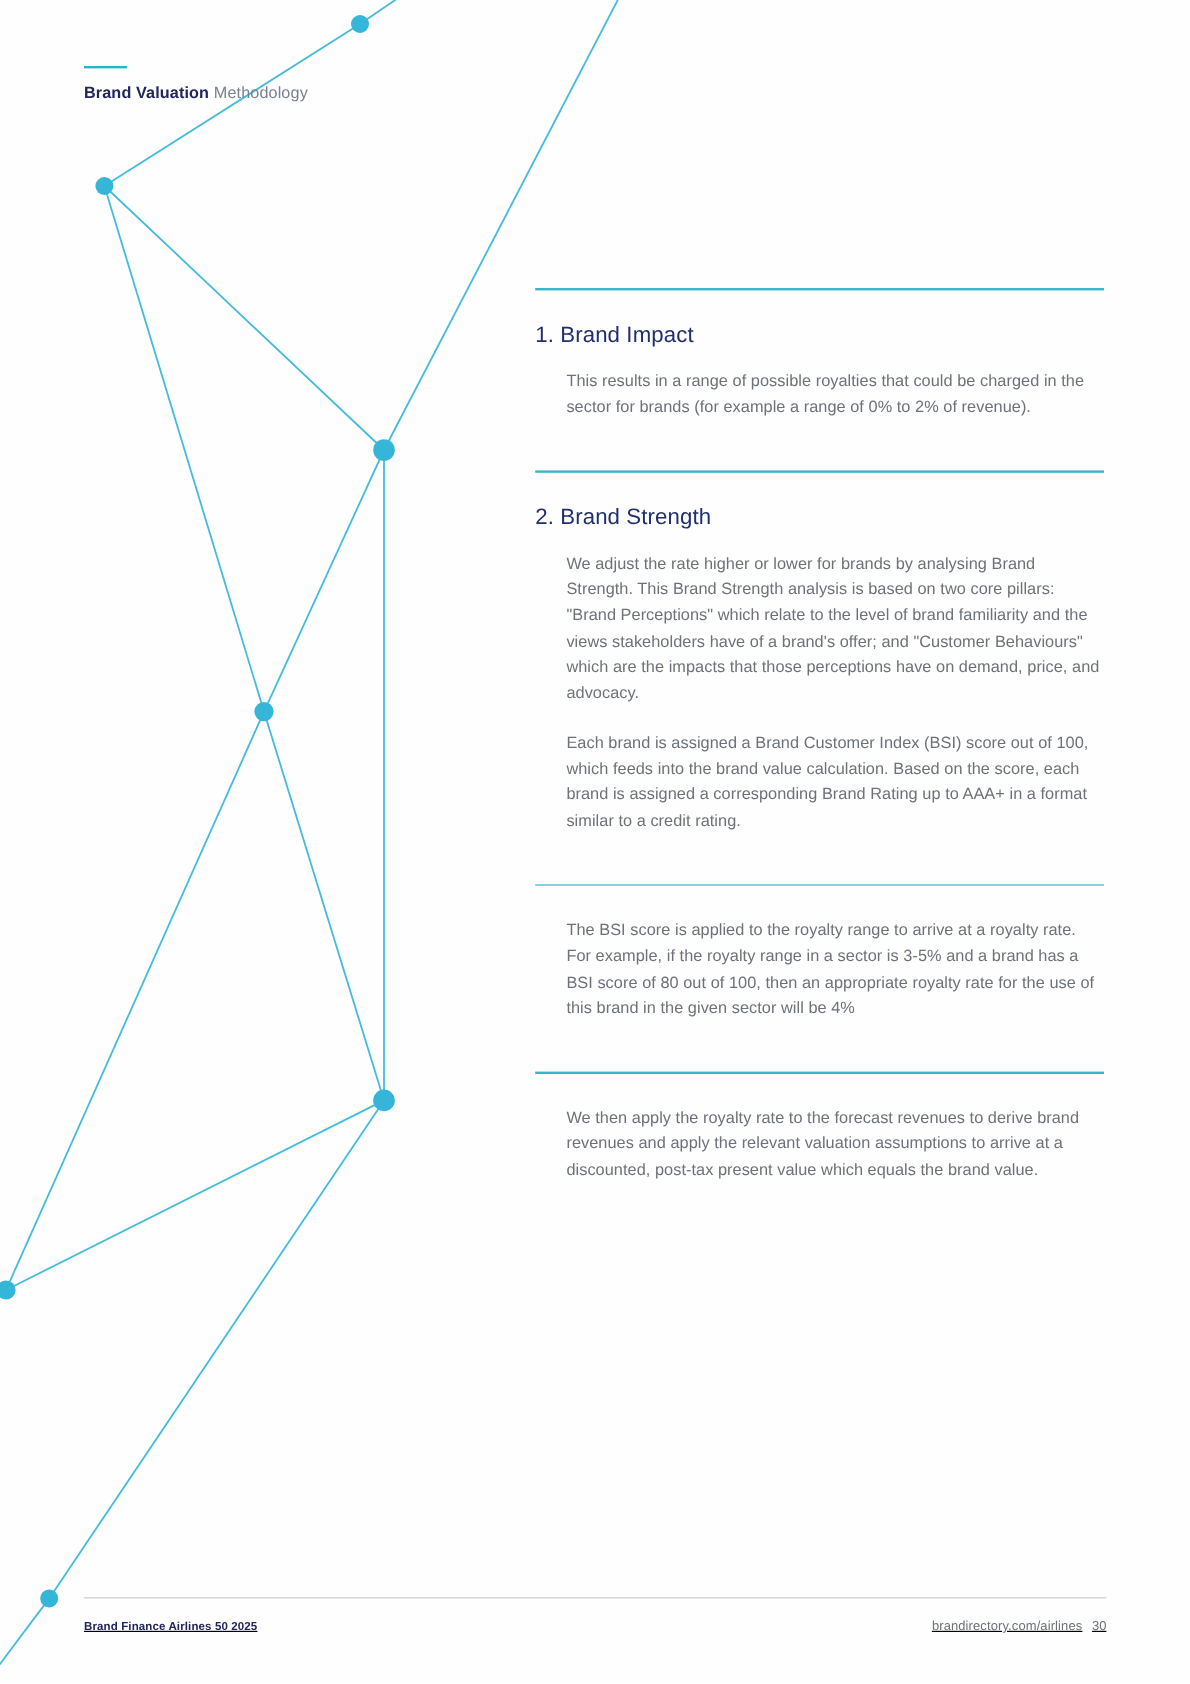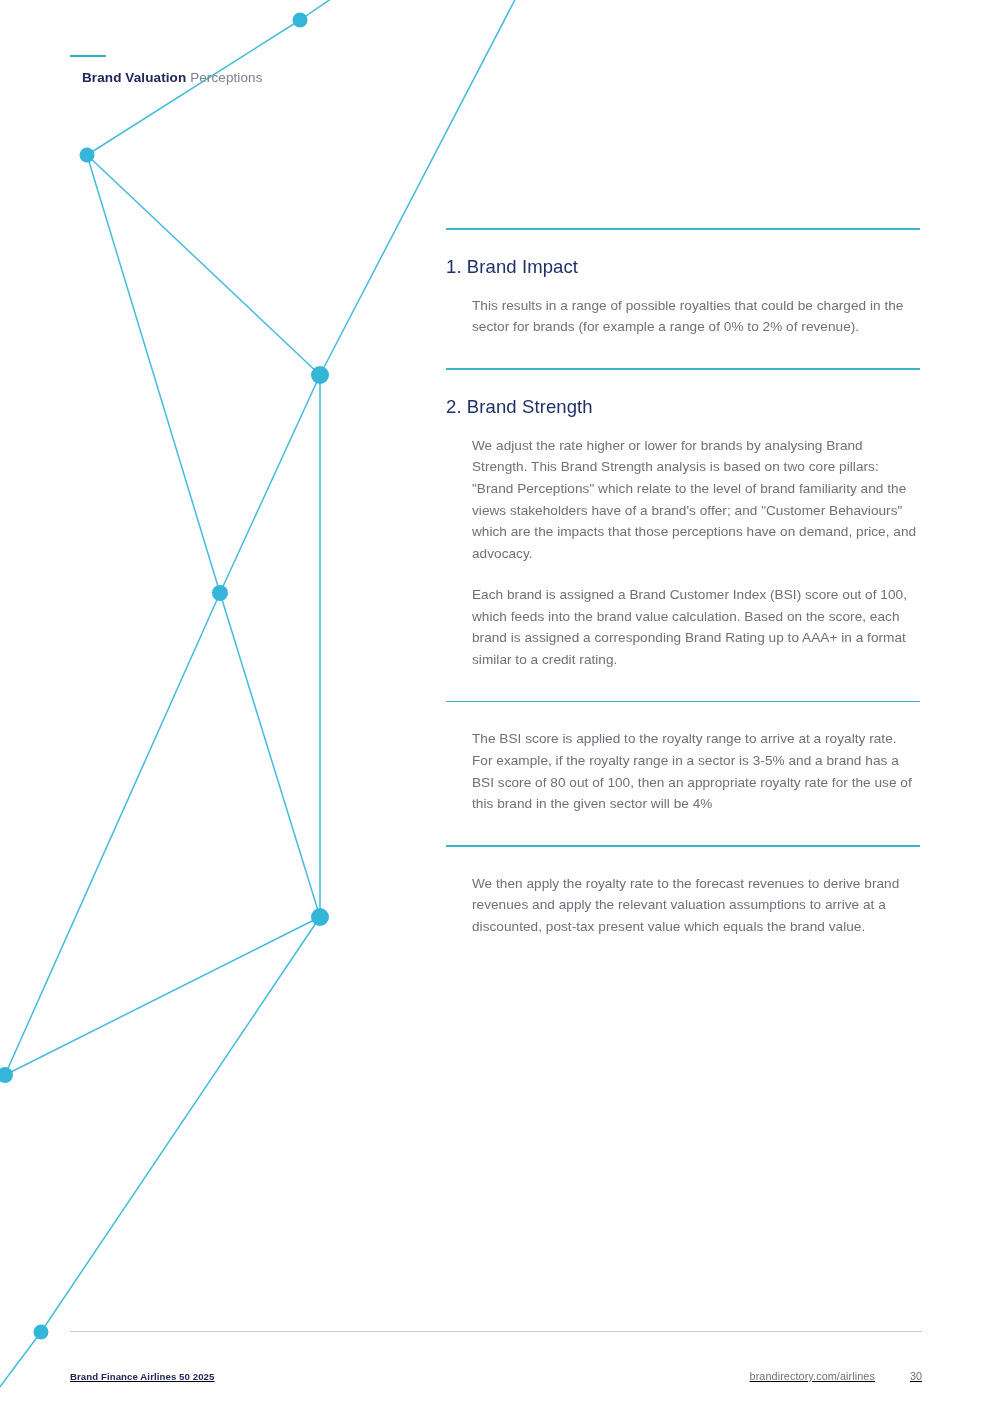--- a/index.html
+++ b/index.html
@@ -41,36 +41,36 @@
     margin-bottom: 13px;
   }
   #header .title {
     font-size: 13.5px;
     letter-spacing: 0.1px;
     white-space: nowrap;
   }
   #header .title .strong {
     font-weight: bold;
     color: #21275c;
-    margin-left: 12px;
   }
   #header .title .light {
     font-weight: normal;
     color: #7b8190;
   }
   
   #content {
     position: absolute;
     left: 446px;
     top: 228px;
     width: 474px;
     z-index: 3;
   }
   .section {
     margin-bottom: 0;
+    margin-top: 12px;
   }
   .sec-divider {
     width: 100%;
     height: 1.6px;
     background: #3ab4c7;
     margin: 0 0 26px 0;
   }
   .sec-heading {
     font-size: 18.5px;
     color: #20306a;
@@ -116,32 +116,31 @@
   }
   #footer .left {
     font-size: 9.6px;
     font-weight: bold;
     color: #21275c;
     letter-spacing: 0.1px;
   }
   #footer .right {
     display: flex;
     align-items: baseline;
-    gap: 35px;
+    gap: 8px;
   }
   #footer .site {
     font-size: 10.8px;
     color: #6d7178;
     letter-spacing: 0.1px;
   }
   #footer .pageno {
     font-size: 10.8px;
     color: #6d7178;
     font-weight: normal;
-    margin-top: 21px;
   }
 </style>
 </head>
 <body>
 
 <div id="page">
 
   <svg id="network" viewBox="0 0 992 1403" width="992" height="1403" xmlns="http://www.w3.org/2000/svg">
     <g stroke="#35b6d8" stroke-width="1.5" fill="none" opacity="0.92">
       <line x1="300" y1="20" x2="520" y2="-130"></line>
@@ -164,21 +163,21 @@
       <circle cx="220" cy="593" r="8"></circle>
       <circle cx="320" cy="917" r="9"></circle>
       <circle cx="5" cy="1075" r="8"></circle>
       <circle cx="41" cy="1332" r="7.5"></circle>
     </g>
   </svg>
 
   <div id="header">
     <div class="rule"></div>
     <div class="title">
-      <span class="strong">Brand Valuation</span><span class="light">&nbsp;</span><span class="light">Perceptions</span>
+      <span class="strong">Brand Valuation</span><span class="light">&nbsp;</span><span class="light">Methodology</span>
     </div>
   </div>
 
   <div id="content">
 
     <div class="section">
       <div class="sec-divider"></div>
       <h2 class="sec-heading">1. Brand Impact</h2>
       <div class="sec-body">
         <p>This results in a range of possible royalties that could be charged in the sector for brands (for example a range of 0% to 2% of revenue).</p>

